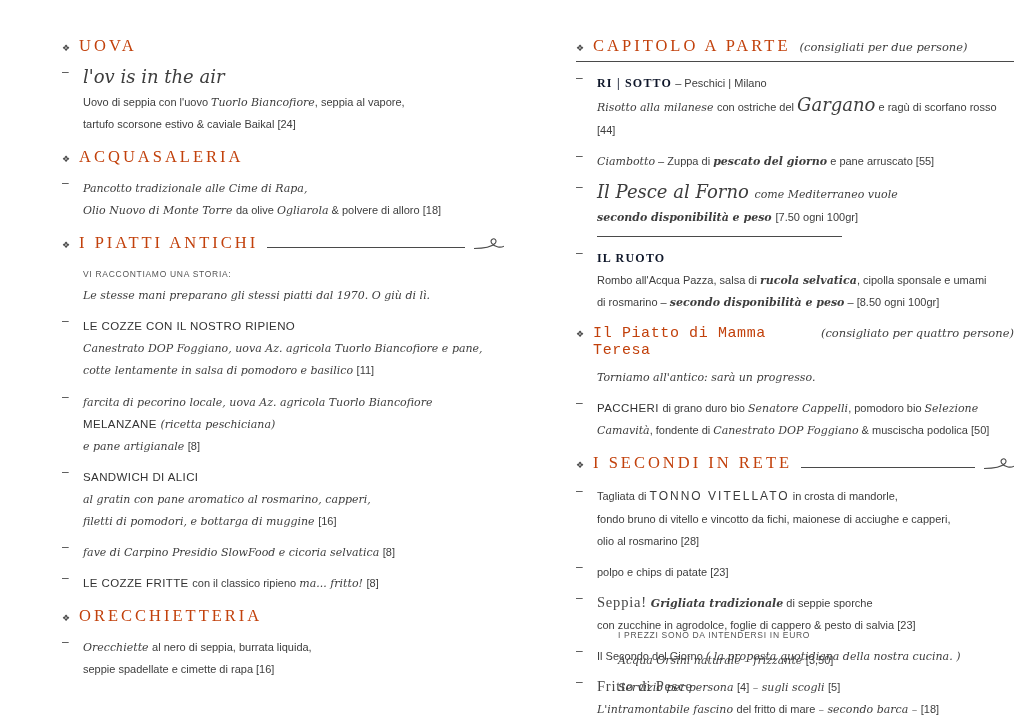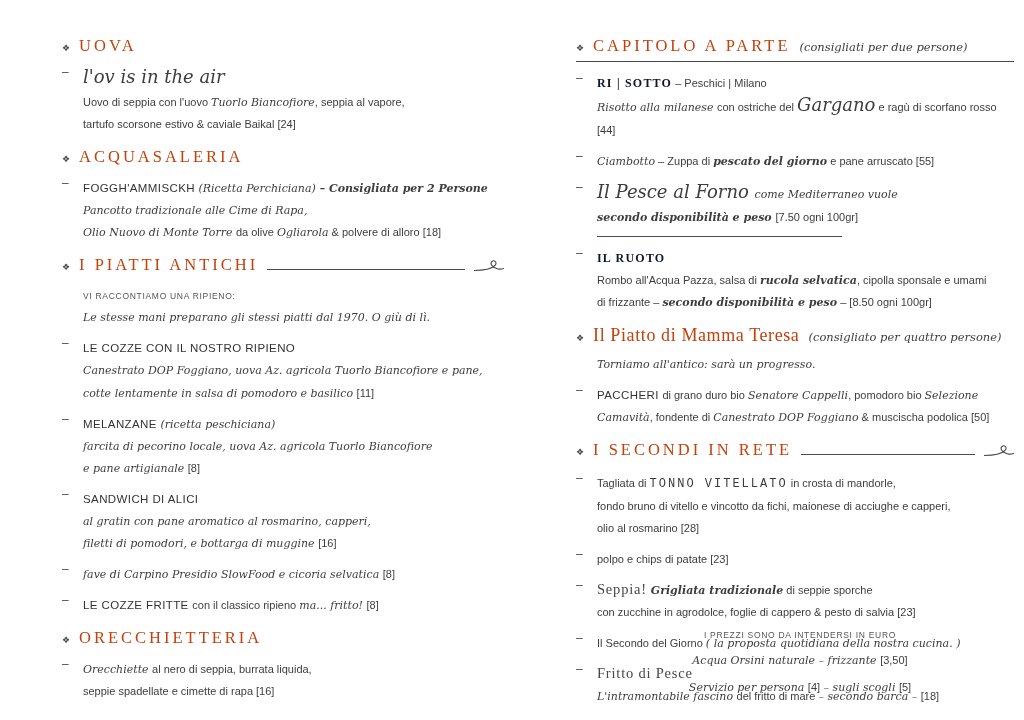--- a/index.html
+++ b/index.html
@@ -1,49 +1,49 @@
 <!DOCTYPE html>
 <html><head>
 <meta charset="utf-8">
 <style>
   html,body{margin:0;padding:0;background:#ffffff;}
   body{width:1024px;height:720px;overflow:hidden;font-family:"Liberation Sans",sans-serif;color:#3d3d3d;}
   .page{position:relative;width:1024px;height:720px;background:#ffffff;}
   .col{position:absolute;top:36px;left:62px;width:442px;}
   .col.right{left:576px;width:438px;}
-  .footer{position:absolute;left:618px;top:620px;width:364px;text-align:center;}
+  .footer{position:absolute;left:618px;top:620px;width:364px;}
   .footer-line{line-height:1.65;}
 
   .menu-section{margin-bottom:13px;}
   .section-header{display:flex;align-items:baseline;gap:9px;margin-bottom:6px;}
   .section-header.u-plain{border-bottom:1px solid #4a4a4a;padding-bottom:5px;}
   .marker{font-size:9px;color:#4a4a4a;flex:none;}
   .section-title{color:#c2410c;}
   .title-caps{font-family:"Liberation Serif",serif;font-size:16.5px;letter-spacing:3px;}
-  .title-mixed{font-family:Liberation Serif, serif;font-size:18px;letter-spacing:0.6px;}
+  .title-mixed{font-family:Liberation Mono, monospace;font-size:15px;letter-spacing:0.6px;}
   .section-annotation{font-family:"DejaVu Serif",serif;font-style:italic;font-size:11.5px;color:#3d3d3d;white-space:nowrap;}
   .rule-line{flex:1;border-bottom:1px solid #4a4a4a;height:11px;min-width:20px;}
   .curl-wrap{flex:none;align-self:flex-end;transform:translateY(3px);}
 
   .section-intro{margin:2px 0 9px 21px;}
   .menu-item{display:flex;gap:9px;margin:9px 0;}
   .item-dash{flex:none;width:12px;font-size:12px;color:#4a4a4a;}
   .item-body{flex:1;min-width:0;}
   .item-line{line-height:1.38;}
   .item-divider{height:1px;background:#4a4a4a;width:56%;margin:9px 0 9px 21px;}
 
   .seg{white-space:pre-wrap;}
   .seg-sans{font-family:"Liberation Sans",sans-serif;font-size:11px;}
   .seg-caps{font-family:"Liberation Sans",sans-serif;font-size:11.5px;letter-spacing:0.4px;color:#333333;}
   .seg-script{font-family:"DejaVu Serif",serif;font-style:italic;font-size:11px;}
   .seg-scriptb{font-family:"DejaVu Serif",serif;font-style:italic;font-weight:600;font-size:11px;}
   .seg-scriptlg{font-family:"DejaVu Serif",serif;font-style:italic;font-size:18px;}
   .seg-tiny{font-family:"Liberation Sans",sans-serif;font-size:8.5px;letter-spacing:0.7px;color:#555555;}
   .seg-serifb{font-family:"Liberation Serif",serif;font-weight:bold;font-size:12px;letter-spacing:1.2px;color:#0f172a;}
-  .seg-serifsp{font-family:Liberation Mono, monospace;font-size:12px;letter-spacing:2px;color:#3b3b3b;}
+  .seg-serifsp{font-family:Liberation Sans, sans-serif;font-size:12px;letter-spacing:2px;color:#3b3b3b;}
   .seg-bigserif{font-family:"Liberation Serif",serif;font-size:14.5px;letter-spacing:0.8px;color:#474747;}
 </style>
 </head>
 <body>
 
 <div class="page">
   <div class="col" id="col-left">
       <section class="menu-section">
         <div class="section-header">
           <span class="marker">❖</span>
@@ -59,52 +59,51 @@
         </div>
       </section>
       <section class="menu-section">
         <div class="section-header">
           <span class="marker">❖</span>
           <span class="section-title title-caps">ACQUASALERIA</span>
         </div>
         <div class="menu-item">
           <span class="item-dash">–</span>
           <div class="item-body">
-            <div class="item-line"><span class="seg seg-caps">FOGGH'AMMISCKH </span><span class="seg seg-script">(Ricetta Perchiciana)</span><span class="seg seg-scriptb"> – Consigliata per 2 Persone</span></div>
             <div class="item-line"><span class="seg seg-script">Pancotto tradizionale alle Cime di Rapa,</span></div>
             <div class="item-line"><span class="seg seg-script">Olio Nuovo di Monte Torre </span><span class="seg seg-sans">da olive </span><span class="seg seg-script">Ogliarola</span><span class="seg seg-sans"> &amp; polvere di alloro </span><span class="seg seg-sans">[18]</span></div>
           </div>
         </div>
       </section>
       <section class="menu-section">
         <div class="section-header">
           <span class="marker">❖</span>
           <span class="section-title title-caps">I PIATTI ANTICHI</span>
           <div class="rule-line"></div>
           <span class="curl-wrap"><svg width="30" height="18" viewBox="0 0 30 18">
               <path d="M0 12.5 C 9 12.5 17 11.5 21 7.5 C 23.5 4.5 20.5 1.5 18 3.5 C 15.5 5.5 18.5 10 24 11 C 26.5 11.4 28.5 11 30 10.2" fill="none" stroke="#4a4a4a" stroke-width="1.1"></path>
             </svg></span>
         </div>
         <div class="section-intro">
-          <div class="item-line"><span class="seg seg-tiny">VI RACCONTIAMO UNA RIPIENO:</span></div>
+          <div class="item-line"><span class="seg seg-tiny">VI RACCONTIAMO UNA STORIA:</span></div>
           <div class="item-line"><span class="seg seg-script">Le stesse mani preparano gli stessi piatti dal 1970. O giù di lì.</span></div>
         </div>
         <div class="menu-item">
           <span class="item-dash">–</span>
           <div class="item-body">
             <div class="item-line"><span class="seg seg-caps">LE COZZE CON IL NOSTRO RIPIENO</span></div>
             <div class="item-line"><span class="seg seg-script">Canestrato DOP Foggiano</span><span class="seg seg-script">, uova Az. agricola Tuorlo Biancofiore e pane,</span></div>
             <div class="item-line"><span class="seg seg-script">cotte lentamente in salsa di pomodoro e basilico </span><span class="seg seg-sans">[11]</span></div>
           </div>
         </div>
         <div class="menu-item">
           <span class="item-dash">–</span>
           <div class="item-body">
+            <div class="item-line"><span class="seg seg-script">farcita di pecorino locale, uova Az. agricola Tuorlo Biancofiore</span></div>
             <div class="item-line"><span class="seg seg-caps">MELANZANE </span><span class="seg seg-script">(ricetta peschiciana)</span></div>
-            <div class="item-line"><span class="seg seg-script">farcita di pecorino locale, uova Az. agricola Tuorlo Biancofiore</span></div>
             <div class="item-line"><span class="seg seg-script">e pane artigianale </span><span class="seg seg-sans">[8]</span></div>
           </div>
         </div>
         <div class="menu-item">
           <span class="item-dash">–</span>
           <div class="item-body">
             <div class="item-line"><span class="seg seg-caps">SANDWICH DI ALICI</span></div>
             <div class="item-line"><span class="seg seg-script">al gratin con pane aromatico al rosmarino, capperi,</span></div>
             <div class="item-line"><span class="seg seg-script">filetti di pomodori, e bottarga di muggine </span><span class="seg seg-sans">[16]</span></div>
           </div>
@@ -162,21 +161,21 @@
             <div class="item-line"><span class="seg seg-scriptlg">Il Pesce al Forno </span><span class="seg seg-script">come Mediterraneo vuole</span></div>
             <div class="item-line"><span class="seg seg-scriptb">secondo disponibilità e peso </span><span class="seg seg-sans">[7.50 ogni 100gr]</span></div>
           </div>
         </div>
         <div class="item-divider"></div>
         <div class="menu-item">
           <span class="item-dash">–</span>
           <div class="item-body">
             <div class="item-line"><span class="seg seg-serifb">IL RUOTO</span></div>
             <div class="item-line"><span class="seg seg-sans">Rombo </span><span class="seg seg-sans">all'Acqua Pazza</span><span class="seg seg-sans">, salsa di </span><span class="seg seg-scriptb">rucola selvatica</span><span class="seg seg-sans">, cipolla sponsale e umami</span></div>
-            <div class="item-line"><span class="seg seg-sans">di frizzante – </span><span class="seg seg-scriptb">secondo disponibilità e peso</span><span class="seg seg-sans"> – [8.50 ogni 100gr]</span></div>
+            <div class="item-line"><span class="seg seg-sans">di rosmarino – </span><span class="seg seg-scriptb">secondo disponibilità e peso</span><span class="seg seg-sans"> – [8.50 ogni 100gr]</span></div>
           </div>
         </div>
       </section>
       <section class="menu-section">
         <div class="section-header">
           <span class="marker">❖</span>
           <span class="section-title title-mixed">Il Piatto di Mamma Teresa</span>
           <span class="section-annotation">(consigliato per quattro persone)</span>
         </div>
         <div class="section-intro">

